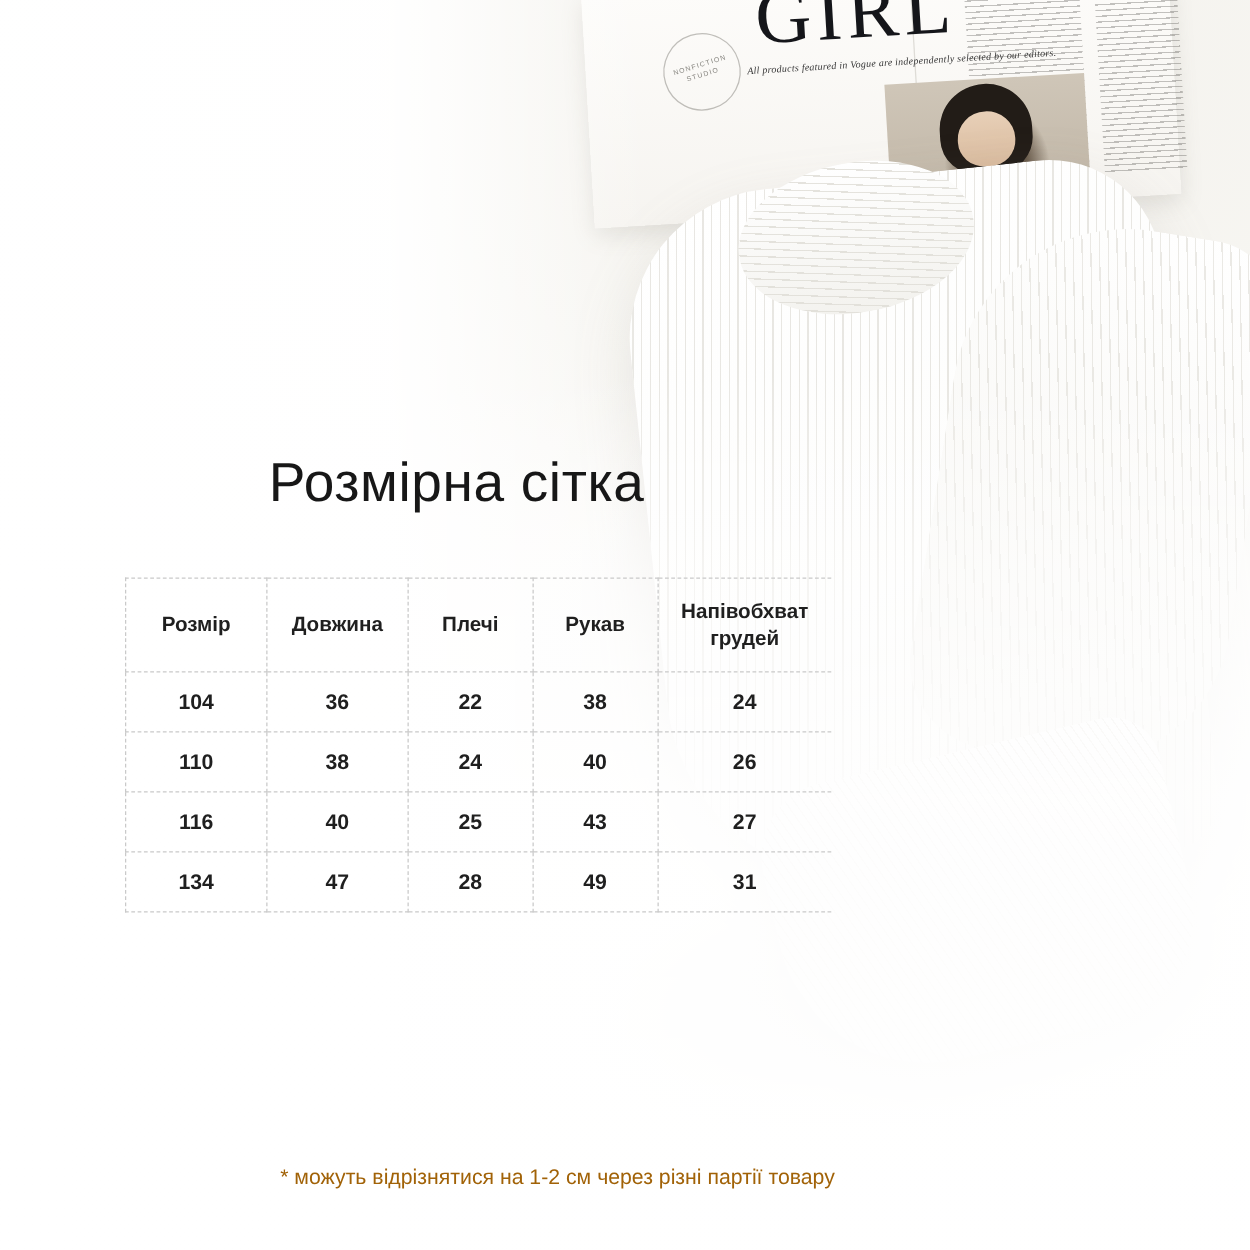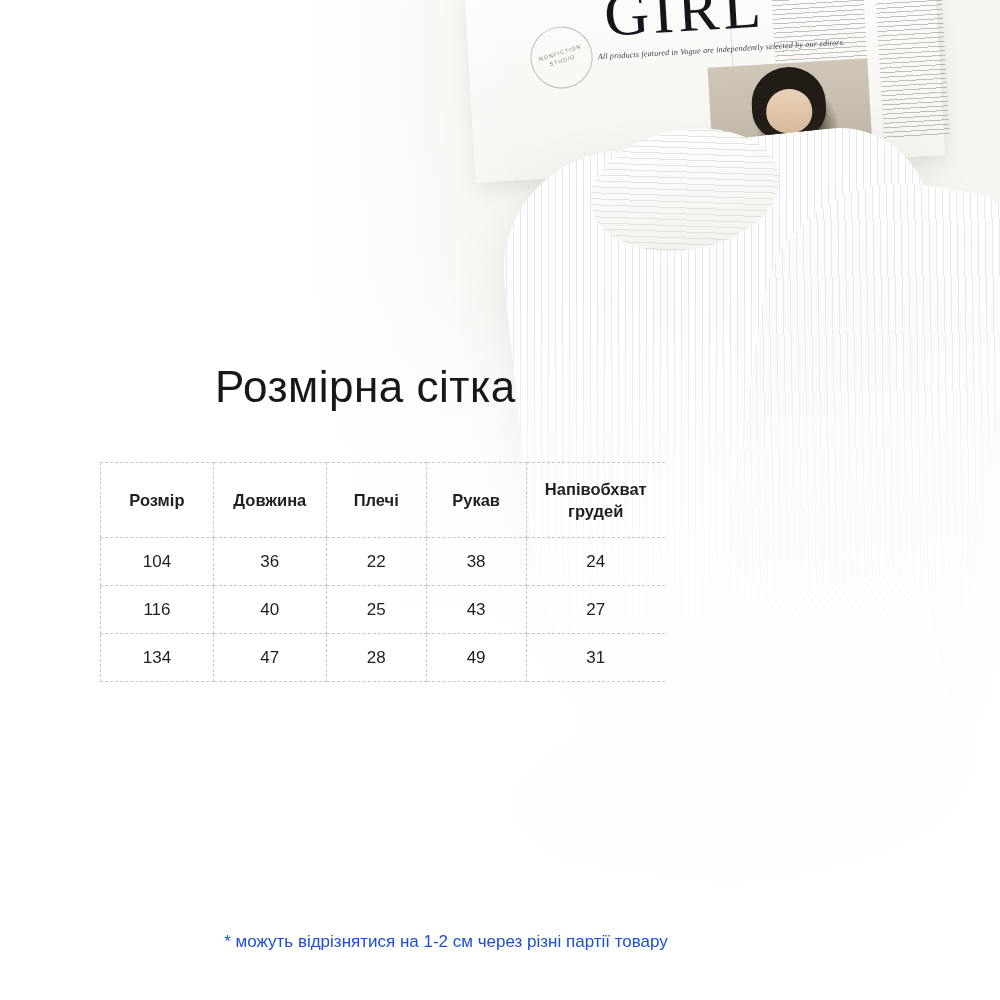--- a/index.html
+++ b/index.html
@@ -280,21 +280,21 @@
   }
   table.size-table th,
   table.size-table td {
     border-right: 1px dashed #c9c9c9;
     border-bottom: 1px dashed #c9c9c9;
     text-align: center;
     vertical-align: middle;
     padding: 0;
     height: 47px;
     color: #1f1f1f;
-    font-weight: 400;
+    font-weight: 700;
   }
   table.size-table thead th {
     border-top: 1px dashed #c9c9c9;
     font-weight: 700;
     font-size: 16.5px;
     height: 74px;
     line-height: 1.35;
     padding: 0 6px;
   }
   table.size-table th:first-child,
@@ -315,21 +315,21 @@
   col.c-slv    { width: 100px; }
   col.c-chest  { width: 139px; }
 
   .note {
     position: absolute;
     left: 0;
     right: 0;
     top: 932px;
     text-align: center;
     font-size: 17px;
-    color: #1d4ed8;
+    color: #a16207;
   }
 </style>
 </head>
 <body>
 
 <div class="page">
 
   <div class="photo">
     <div class="bg"></div>
 
@@ -381,20 +381,27 @@
       </thead>
       <tbody>
         <tr>
           <td>104</td>
           <td>36</td>
           <td>22</td>
           <td>38</td>
           <td>24</td>
         </tr>
         <tr>
+          <td>110</td>
+          <td>38</td>
+          <td>24</td>
+          <td>40</td>
+          <td>26</td>
+        </tr>
+        <tr>
           <td>116</td>
           <td>40</td>
           <td>25</td>
           <td>43</td>
           <td>27</td>
         </tr>
         <tr>
           <td>134</td>
           <td>47</td>
           <td>28</td>

